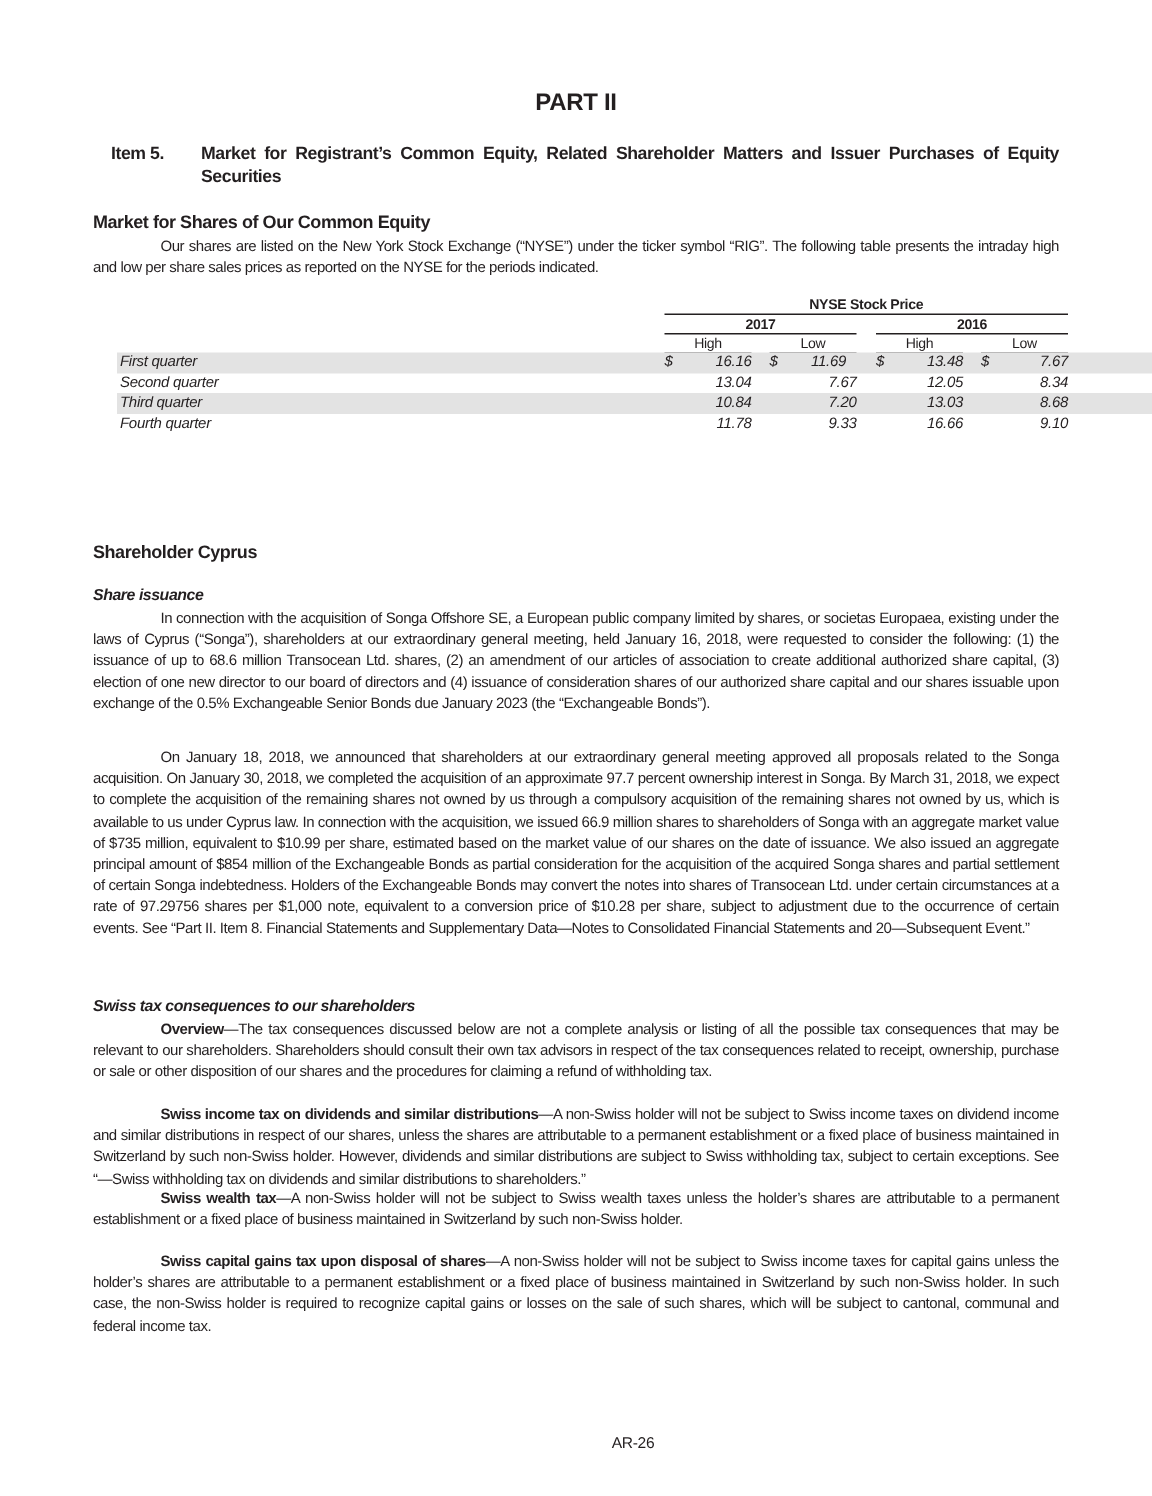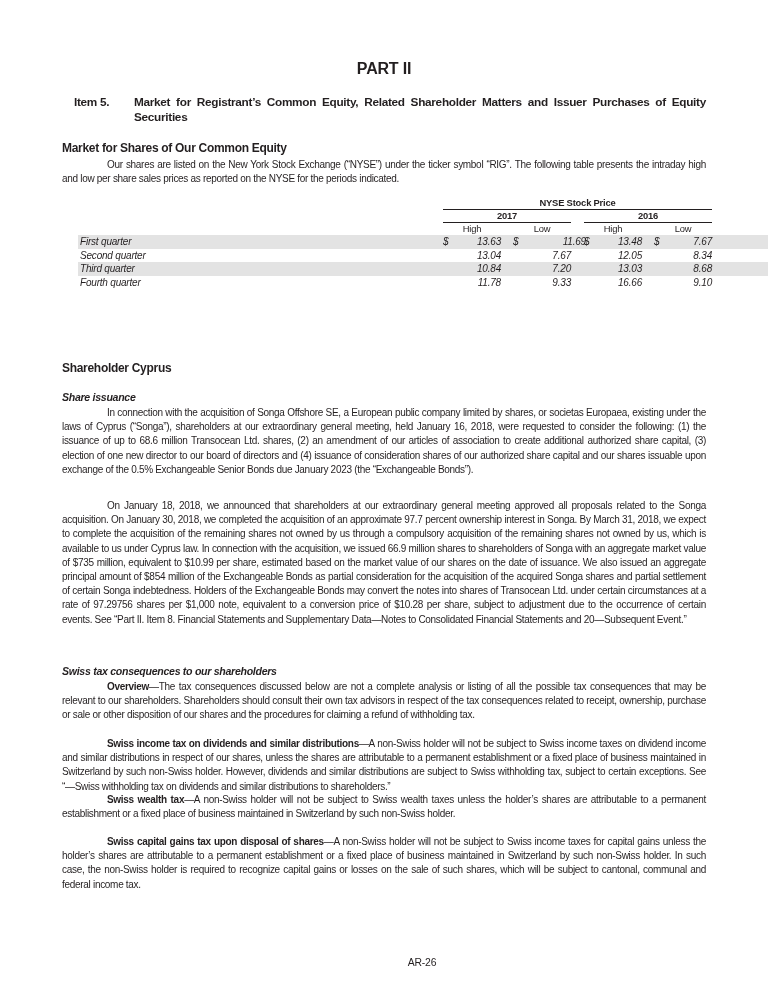--- a/index.html
+++ b/index.html
@@ -65,23 +65,23 @@
     <div class="cap" style="left:506px; top:26px; width:58px; font-weight:normal;">High</div>
     <div class="cap" style="left:576px; top:26px; width:58px; font-weight:normal;">Low</div>
     <div class="line" style="left:365px; top:38px; width:58px;"></div>
     <div class="line" style="left:435px; top:38px; width:58px;"></div>
     <div class="line" style="left:506px; top:38px; width:58px;"></div>
     <div class="line" style="left:576px; top:38px; width:58px;"></div>
 
     <div class="row shade" style="top:38px;">
       <span class="rlabel">First quarter</span>
       <span class="dollar" style="left:365px;">$</span>
-      <span class="val" style="left:373px;">13.63</span>
+      <span class="val" style="left:373px;">16.16</span>
       <span class="dollar" style="left:435px;">$</span>
-      <span class="val" style="left:458px;">11.69</span>
+      <span class="val" style="left:436px;">11.69</span>
       <span class="dollar" style="left:506px;">$</span>
       <span class="val" style="left:514px;">13.48</span>
       <span class="dollar" style="left:576px;">$</span>
       <span class="val" style="left:584px;">7.67</span>
     </div>
 
     <div class="row" style="top:51.5px;">
       <span class="rlabel">Second quarter</span>
       <span class="val" style="left:373px;">13.04</span>
       <span class="val" style="left:443px;">7.67</span>

